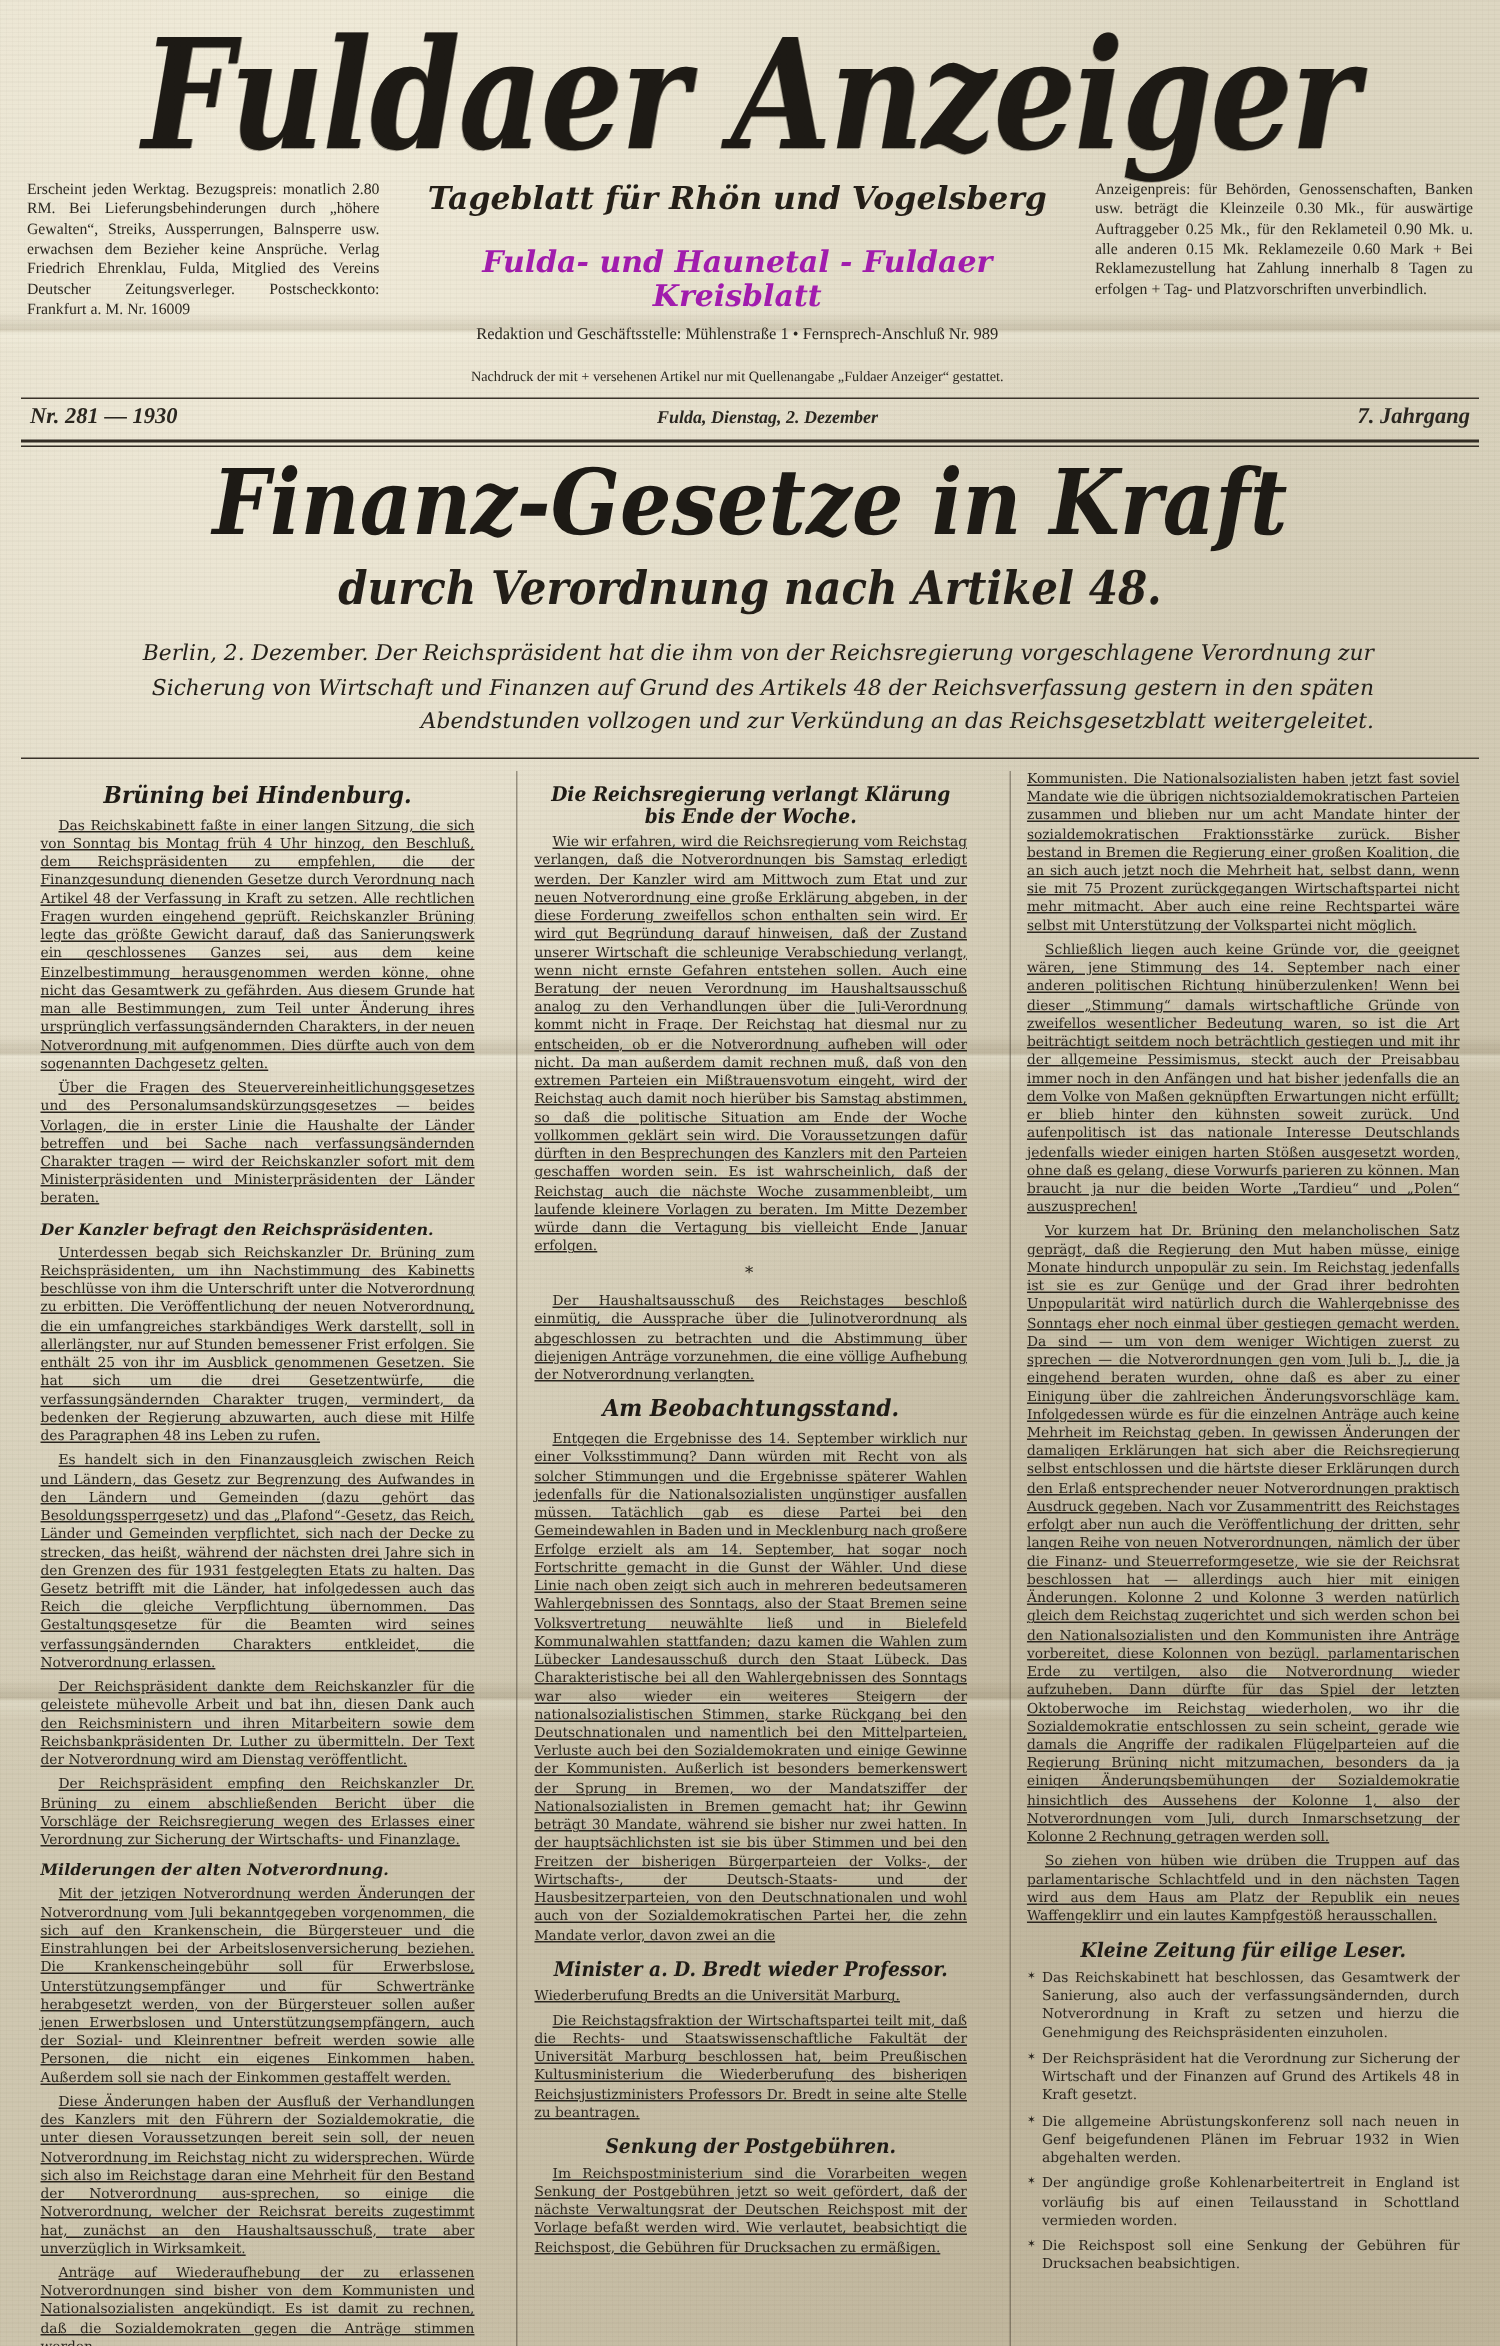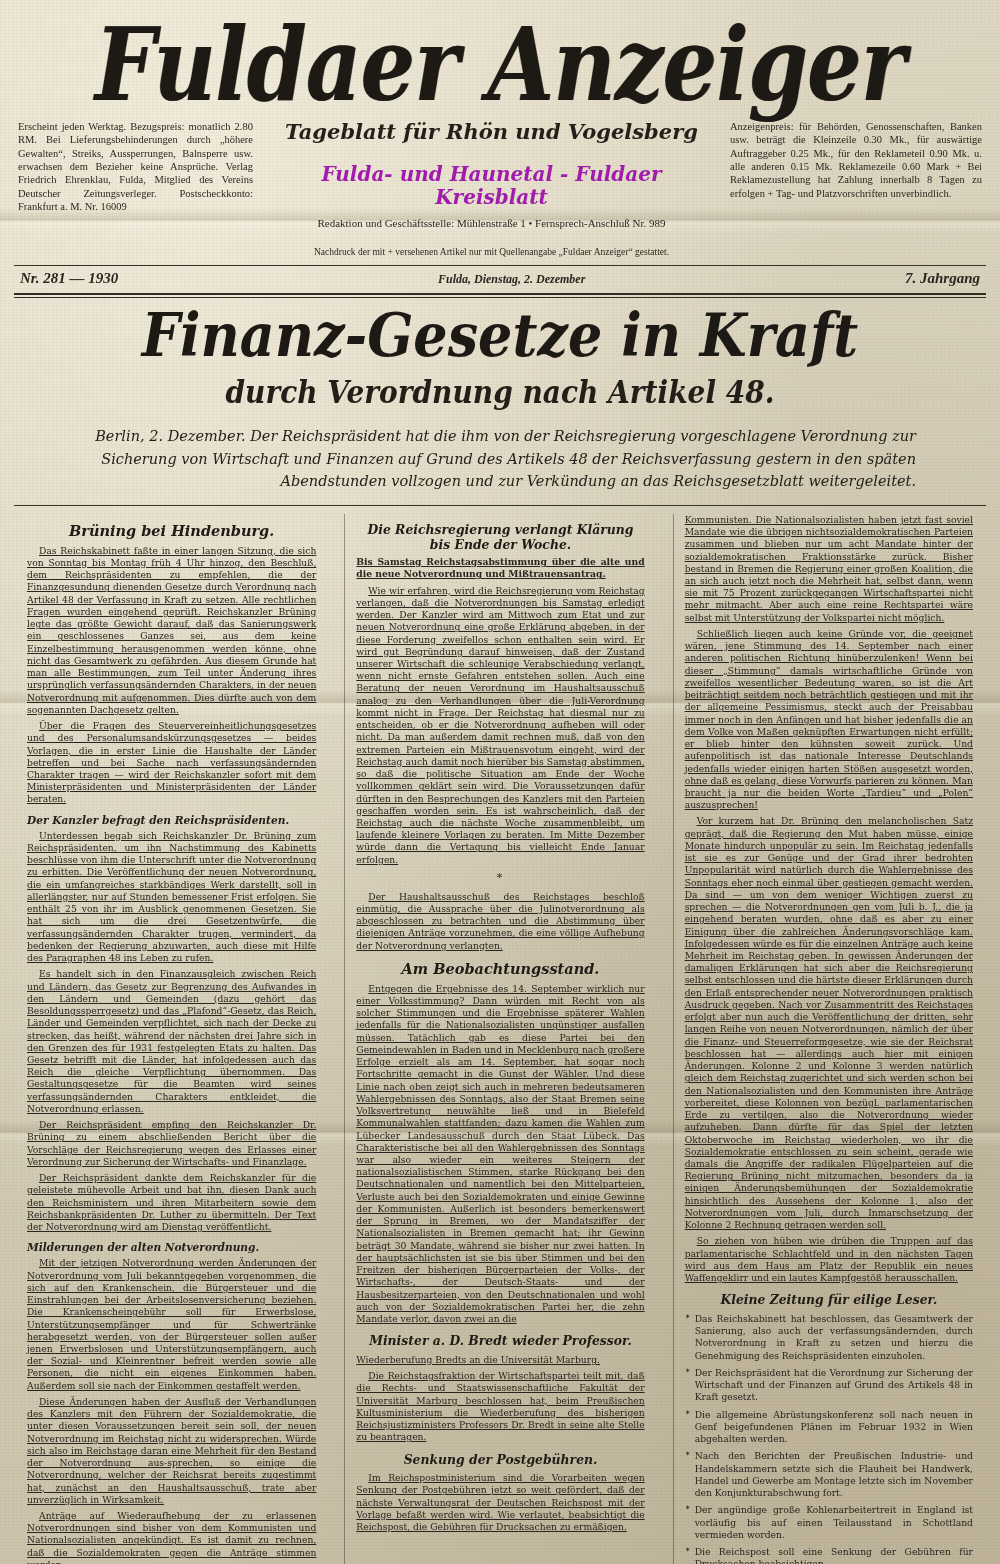--- a/index.html
+++ b/index.html
@@ -186,32 +186,31 @@
 
   <div class="cols">
 
     <div class="col">
       <h3 class="sec">Brüning bei Hindenburg.</h3>
       <p>Das Reichskabinett faßte in einer langen Sitzung, die sich von Sonntag bis Montag früh 4 Uhr hinzog, den Beschluß, dem Reichspräsidenten zu empfehlen, die der Finanzgesundung dienenden Gesetze durch Verordnung nach Artikel 48 der Verfassung in Kraft zu setzen. Alle rechtlichen Fragen wurden eingehend geprüft. Reichskanzler Brüning legte das größte Gewicht darauf, daß das Sanierungswerk ein geschlossenes Ganzes sei, aus dem keine Einzelbestimmung herausgenommen werden könne, ohne nicht das Gesamtwerk zu gefährden. Aus diesem Grunde hat man alle Bestimmungen, zum Teil unter Änderung ihres ursprünglich verfassungsändernden Charakters, in der neuen Notverordnung mit aufgenommen. Dies dürfte auch von dem sogenannten Dachgesetz gelten.</p>
       <p>Über die Fragen des Steuervereinheitlichungsgesetzes und des Personalumsandskürzungsgesetzes — beides Vorlagen, die in erster Linie die Haushalte der Länder betreffen und bei Sache nach verfassungsändernden Charakter tragen — wird der Reichskanzler sofort mit dem Ministerpräsidenten und Ministerpräsidenten der Länder beraten.</p>
       <h4 class="subsec">Der Kanzler befragt den Reichspräsidenten.</h4>
       <p>Unterdessen begab sich Reichskanzler Dr. Brüning zum Reichspräsidenten, um ihn Nachstimmung des Kabinetts beschlüsse von ihm die Unterschrift unter die Notverordnung zu erbitten. Die Veröffentlichung der neuen Notverordnung, die ein umfangreiches starkbändiges Werk darstellt, soll in allerlängster, nur auf Stunden bemessener Frist erfolgen. Sie enthält 25 von ihr im Ausblick genommenen Gesetzen. Sie hat sich um die drei Gesetzentwürfe, die verfassungsändernden Charakter trugen, vermindert, da bedenken der Regierung abzuwarten, auch diese mit Hilfe des Paragraphen 48 ins Leben zu rufen.</p>
       <p>Es handelt sich in den Finanzausgleich zwischen Reich und Ländern, das Gesetz zur Begrenzung des Aufwandes in den Ländern und Gemeinden (dazu gehört das Besoldungssperrgesetz) und das „Plafond“-Gesetz, das Reich, Länder und Gemeinden verpflichtet, sich nach der Decke zu strecken, das heißt, während der nächsten drei Jahre sich in den Grenzen des für 1931 festgelegten Etats zu halten. Das Gesetz betrifft mit die Länder, hat infolgedessen auch das Reich die gleiche Verpflichtung übernommen. Das Gestaltungsgesetze für die Beamten wird seines verfassungsändernden Charakters entkleidet, die Notverordnung erlassen.</p>
+      <p>Der Reichspräsident dankte dem Reichskanzler für die geleistete mühevolle Arbeit und bat ihn, diesen Dank auch den Reichsministern und ihren Mitarbeitern sowie dem Reichsbankpräsidenten Dr. Luther zu übermitteln. Der Text der Notverordnung wird am Dienstag veröffentlicht.</p>
       <p>Der Reichspräsident empfing den Reichskanzler Dr. Brüning zu einem abschließenden Bericht über die Vorschläge der Reichsregierung wegen des Erlasses einer Verordnung zur Sicherung der Wirtschafts- und Finanzlage.</p>
-      <p>Der Reichspräsident dankte dem Reichskanzler für die geleistete mühevolle Arbeit und bat ihn, diesen Dank auch den Reichsministern und ihren Mitarbeitern sowie dem Reichsbankpräsidenten Dr. Luther zu übermitteln. Der Text der Notverordnung wird am Dienstag veröffentlicht.</p>
       <h4 class="subsec">Milderungen der alten Notverordnung.</h4>
       <p>Mit der jetzigen Notverordnung werden Änderungen der Notverordnung vom Juli bekanntgegeben vorgenommen, die sich auf den Krankenschein, die Bürgersteuer und die Einstrahlungen bei der Arbeitslosenversicherung beziehen. Die Krankenscheingebühr soll für Erwerbslose, Unterstützungsempfänger und für Schwertränke herabgesetzt werden, von der Bürgersteuer sollen außer jenen Erwerbslosen und Unterstützungsempfängern, auch der Sozial- und Kleinrentner befreit werden sowie alle Personen, die nicht ein eigenes Einkommen haben. Außerdem soll sie nach der Einkommen gestaffelt werden.</p>
       <p>Diese Änderungen haben der Ausfluß der Verhandlungen des Kanzlers mit den Führern der Sozialdemokratie, die unter diesen Voraussetzungen bereit sein soll, der neuen Notverordnung im Reichstag nicht zu widersprechen. Würde sich also im Reichstage daran eine Mehrheit für den Bestand der Notverordnung aus-sprechen, so einige die Notverordnung, welcher der Reichsrat bereits zugestimmt hat, zunächst an den Haushaltsausschuß, trate aber unverzüglich in Wirksamkeit.</p>
       <p>Anträge auf Wiederaufhebung der zu erlassenen Notverordnungen sind bisher von dem Kommunisten und Nationalsozialisten angekündigt. Es ist damit zu rechnen, daß die Sozialdemokraten gegen die Anträge stimmen werden.</p>
       <p>Reichskanzler Dr. Brüning und Reichsfinanzminister Dietrich hießen bereits mit zahlreichen in Berlin eingetroffenen Länderministern und mit wirtschaftlichen Sachverständigen des Reichsrates eine vertrauliche Besprechung über die gelaufenen Finanzfragen ab.</p>
     </div>
 
     <div class="col">
       <h3 class="sec small">Die Reichsregierung verlangt Klärung bis Ende der Woche.</h3>
-      <p class="noind bld">Bis Samstag Reichstagsabstimmung über die alte und die neue Notverordnung und Mißtrauensantrag.</p>
       <p>Wie wir erfahren, wird die Reichsregierung vom Reichstag verlangen, daß die Notverordnungen bis Samstag erledigt werden. Der Kanzler wird am Mittwoch zum Etat und zur neuen Notverordnung eine große Erklärung abgeben, in der diese Forderung zweifellos schon enthalten sein wird. Er wird gut Begründung darauf hinweisen, daß der Zustand unserer Wirtschaft die schleunige Verabschiedung verlangt, wenn nicht ernste Gefahren entstehen sollen. Auch eine Beratung der neuen Verordnung im Haushaltsausschuß analog zu den Verhandlungen über die Juli-Verordnung kommt nicht in Frage. Der Reichstag hat diesmal nur zu entscheiden, ob er die Notverordnung aufheben will oder nicht. Da man außerdem damit rechnen muß, daß von den extremen Parteien ein Mißtrauensvotum eingeht, wird der Reichstag auch damit noch hierüber bis Samstag abstimmen, so daß die politische Situation am Ende der Woche vollkommen geklärt sein wird. Die Voraussetzungen dafür dürften in den Besprechungen des Kanzlers mit den Parteien geschaffen worden sein. Es ist wahrscheinlich, daß der Reichstag auch die nächste Woche zusammenbleibt, um laufende kleinere Vorlagen zu beraten. Im Mitte Dezember würde dann die Vertagung bis vielleicht Ende Januar erfolgen.</p>
       <div class="star">*</div>
       <p>Der Haushaltsausschuß des Reichstages beschloß einmütig, die Aussprache über die Julinotverordnung als abgeschlossen zu betrachten und die Abstimmung über diejenigen Anträge vorzunehmen, die eine völlige Aufhebung der Notverordnung verlangten.</p>
       <h3 class="sec">Am Beobachtungsstand.</h3>
       <p>Entgegen die Ergebnisse des 14. September wirklich nur einer Volksstimmung? Dann würden mit Recht von als solcher Stimmungen und die Ergebnisse späterer Wahlen jedenfalls für die Nationalsozialisten ungünstiger ausfallen müssen. Tatächlich gab es diese Partei bei den Gemeindewahlen in Baden und in Mecklenburg nach großere Erfolge erzielt als am 14. September, hat sogar noch Fortschritte gemacht in die Gunst der Wähler. Und diese Linie nach oben zeigt sich auch in mehreren bedeutsameren Wahlergebnissen des Sonntags, also der Staat Bremen seine Volksvertretung neuwählte ließ und in Bielefeld Kommunalwahlen stattfanden; dazu kamen die Wahlen zum Lübecker Landesausschuß durch den Staat Lübeck. Das Charakteristische bei all den Wahlergebnissen des Sonntags war also wieder ein weiteres Steigern der nationalsozialistischen Stimmen, starke Rückgang bei den Deutschnationalen und namentlich bei den Mittelparteien, Verluste auch bei den Sozialdemokraten und einige Gewinne der Kommunisten. Außerlich ist besonders bemerkenswert der Sprung in Bremen, wo der Mandatsziffer der Nationalsozialisten in Bremen gemacht hat; ihr Gewinn beträgt 30 Mandate, während sie bisher nur zwei hatten. In der hauptsächlichsten ist sie bis über Stimmen und bei den Freitzen der bisherigen Bürgerparteien der Volks-, der Wirtschafts-, der Deutsch-Staats- und der Hausbesitzerparteien, von den Deutschnationalen und wohl auch von der Sozialdemokratischen Partei her, die zehn Mandate verlor, davon zwei an die</p>
 
       <div class="miniwrap">
         <h3 class="sec small">Minister a. D. Bredt wieder Professor.</h3>
         <p class="noind">Wiederberufung Bredts an die Universität Marburg.</p>
         <p>Die Reichstagsfraktion der Wirtschaftspartei teilt mit, daß die Rechts- und Staatswissenschaftliche Fakultät der Universität Marburg beschlossen hat, beim Preußischen Kultusministerium die Wiederberufung des bisherigen Reichsjustizministers Professors Dr. Bredt in seine alte Stelle zu beantragen.</p>
@@ -225,21 +224,20 @@
       <p class="noind">Kommunisten. Die Nationalsozialisten haben jetzt fast soviel Mandate wie die übrigen nichtsozialdemokratischen Parteien zusammen und blieben nur um acht Mandate hinter der sozialdemokratischen Fraktionsstärke zurück. Bisher bestand in Bremen die Regierung einer großen Koalition, die an sich auch jetzt noch die Mehrheit hat, selbst dann, wenn sie mit 75 Prozent zurückgegangen Wirtschaftspartei nicht mehr mitmacht. Aber auch eine reine Rechtspartei wäre selbst mit Unterstützung der Volkspartei nicht möglich.</p>
       <p>Schließlich liegen auch keine Gründe vor, die geeignet wären, jene Stimmung des 14. September nach einer anderen politischen Richtung hinüberzulenken! Wenn bei dieser „Stimmung“ damals wirtschaftliche Gründe von zweifellos wesentlicher Bedeutung waren, so ist die Art beiträchtigt seitdem noch beträchtlich gestiegen und mit ihr der allgemeine Pessimismus, steckt auch der Preisabbau immer noch in den Anfängen und hat bisher jedenfalls die an dem Volke von Maßen geknüpften Erwartungen nicht erfüllt; er blieb hinter den kühnsten soweit zurück. Und aufenpolitisch ist das nationale Interesse Deutschlands jedenfalls wieder einigen harten Stößen ausgesetzt worden, ohne daß es gelang, diese Vorwurfs parieren zu können. Man braucht ja nur die beiden Worte „Tardieu“ und „Polen“ auszusprechen!</p>
       <p>Vor kurzem hat Dr. Brüning den melancholischen Satz geprägt, daß die Regierung den Mut haben müsse, einige Monate hindurch unpopulär zu sein. Im Reichstag jedenfalls ist sie es zur Genüge und der Grad ihrer bedrohten Unpopularität wird natürlich durch die Wahlergebnisse des Sonntags eher noch einmal über gestiegen gemacht werden. Da sind — um von dem weniger Wichtigen zuerst zu sprechen — die Notverordnungen gen vom Juli b. J., die ja eingehend beraten wurden, ohne daß es aber zu einer Einigung über die zahlreichen Änderungsvorschläge kam. Infolgedessen würde es für die einzelnen Anträge auch keine Mehrheit im Reichstag geben. In gewissen Änderungen der damaligen Erklärungen hat sich aber die Reichsregierung selbst entschlossen und die härtste dieser Erklärungen durch den Erlaß entsprechender neuer Notverordnungen praktisch Ausdruck gegeben. Nach vor Zusammentritt des Reichstages erfolgt aber nun auch die Veröffentlichung der dritten, sehr langen Reihe von neuen Notverordnungen, nämlich der über die Finanz- und Steuerreformgesetze, wie sie der Reichsrat beschlossen hat — allerdings auch hier mit einigen Änderungen. Kolonne 2 und Kolonne 3 werden natürlich gleich dem Reichstag zugerichtet und sich werden schon bei den Nationalsozialisten und den Kommunisten ihre Anträge vorbereitet, diese Kolonnen von bezügl. parlamentarischen Erde zu vertilgen, also die Notverordnung wieder aufzuheben. Dann dürfte für das Spiel der letzten Oktoberwoche im Reichstag wiederholen, wo ihr die Sozialdemokratie entschlossen zu sein scheint, gerade wie damals die Angriffe der radikalen Flügelparteien auf die Regierung Brüning nicht mitzumachen, besonders da ja einigen Änderungsbemühungen der Sozialdemokratie hinsichtlich des Aussehens der Kolonne 1, also der Notverordnungen vom Juli, durch Inmarschsetzung der Kolonne 2 Rechnung getragen werden soll.</p>
       <p>So ziehen von hüben wie drüben die Truppen auf das parlamentarische Schlachtfeld und in den nächsten Tagen wird aus dem Haus am Platz der Republik ein neues Waffengeklirr und ein lautes Kampfgestöß herausschallen.</p>
 
       <h3 class="sec small">Kleine Zeitung für eilige Leser.</h3>
       <div>
         <span class="bul">Das Reichskabinett hat beschlossen, das Gesamtwerk der Sanierung, also auch der verfassungsändernden, durch Notverordnung in Kraft zu setzen und hierzu die Genehmigung des Reichspräsidenten einzuholen.</span>
         <span class="bul">Der Reichspräsident hat die Verordnung zur Sicherung der Wirtschaft und der Finanzen auf Grund des Artikels 48 in Kraft gesetzt.</span>
         <span class="bul">Die allgemeine Abrüstungskonferenz soll nach neuen in Genf beigefundenen Plänen im Februar 1932 in Wien abgehalten werden.</span>
-        <span class="bul">Nach den Berichten der Preußischen Industrie- und Handelskammern setzte sich die Flauheit bei Handwerk, Handel und Gewerbe am Montage letzte sich im November den Konjunkturabschwung fort.</span>
         <span class="bul">Der angündige große Kohlenarbeitertreit in England ist vorläufig bis auf einen Teilausstand in Schottland vermieden worden.</span>
         <span class="bul">Die Reichspost soll eine Senkung der Gebühren für Drucksachen beabsichtigen.</span>
       </div>
     </div>
 
   </div>
 </div>
 
 <div class="grain"></div>
 

